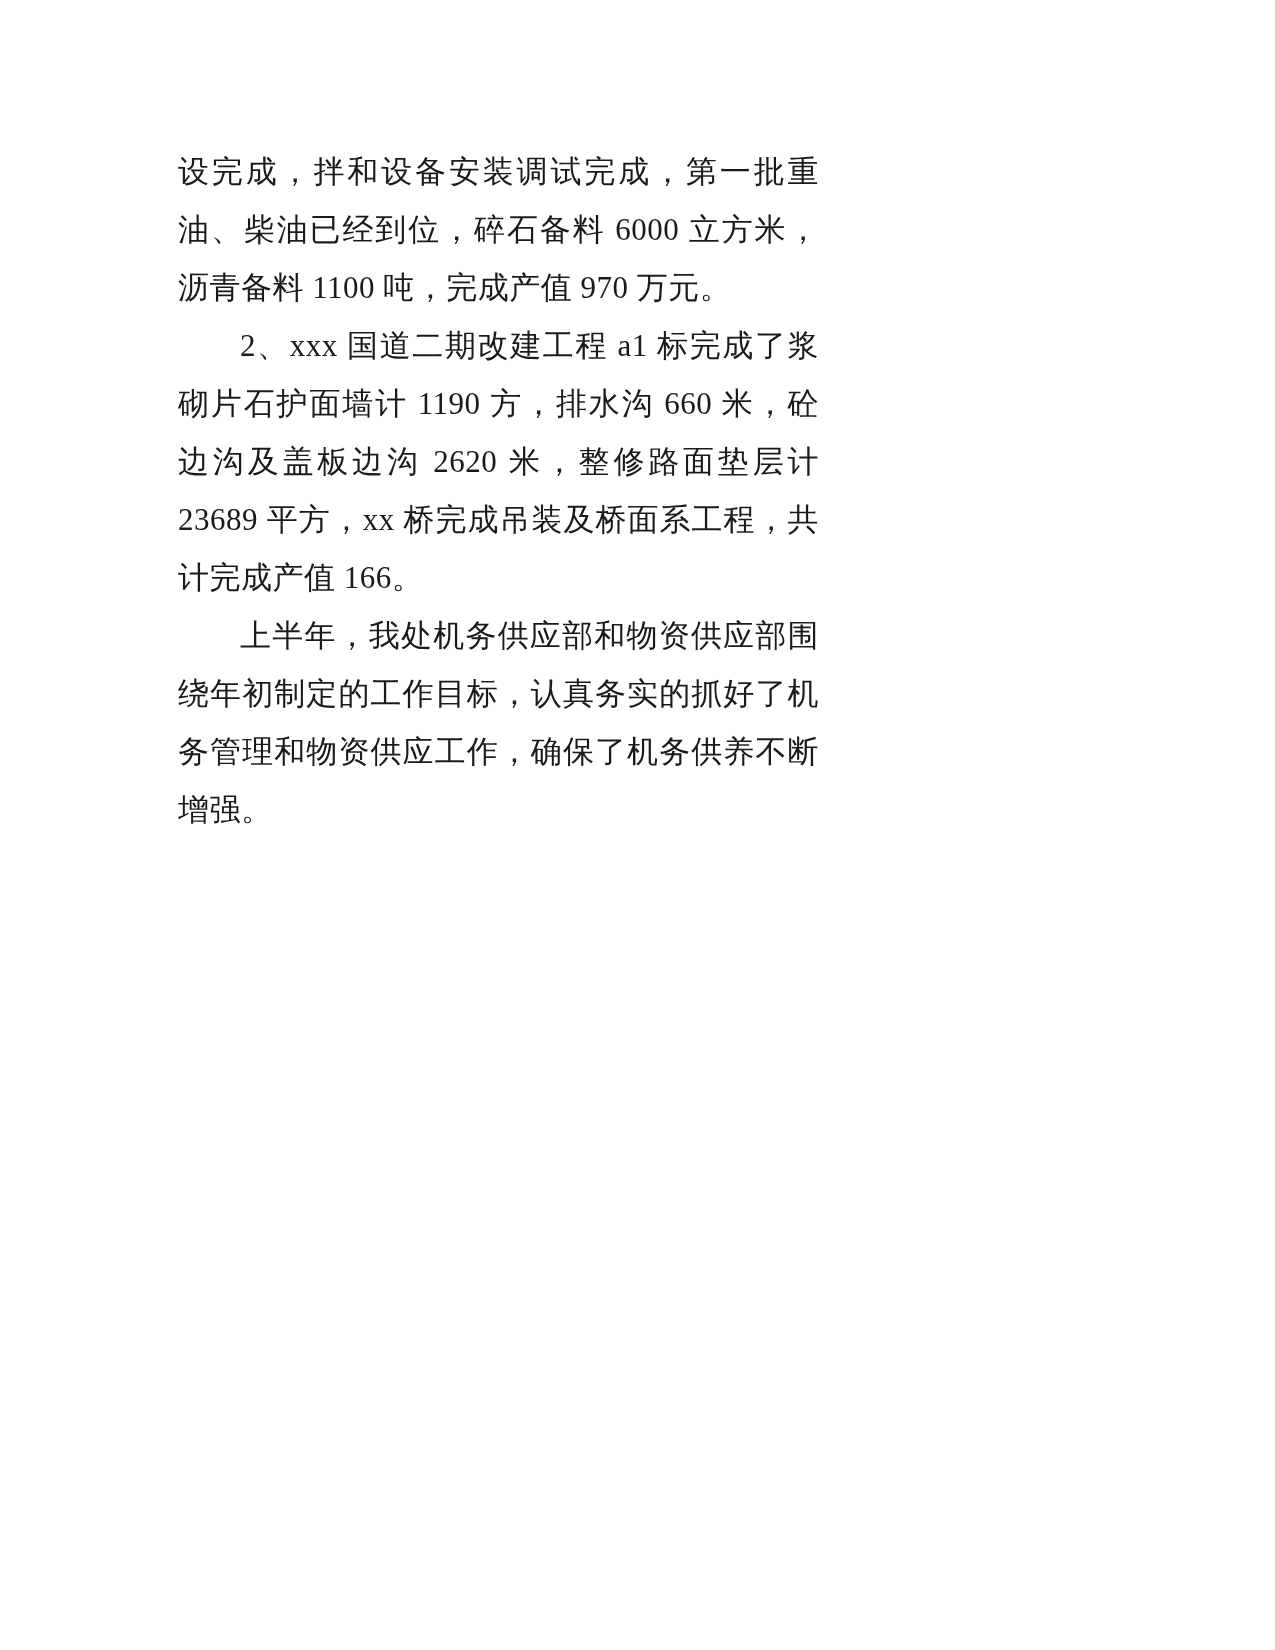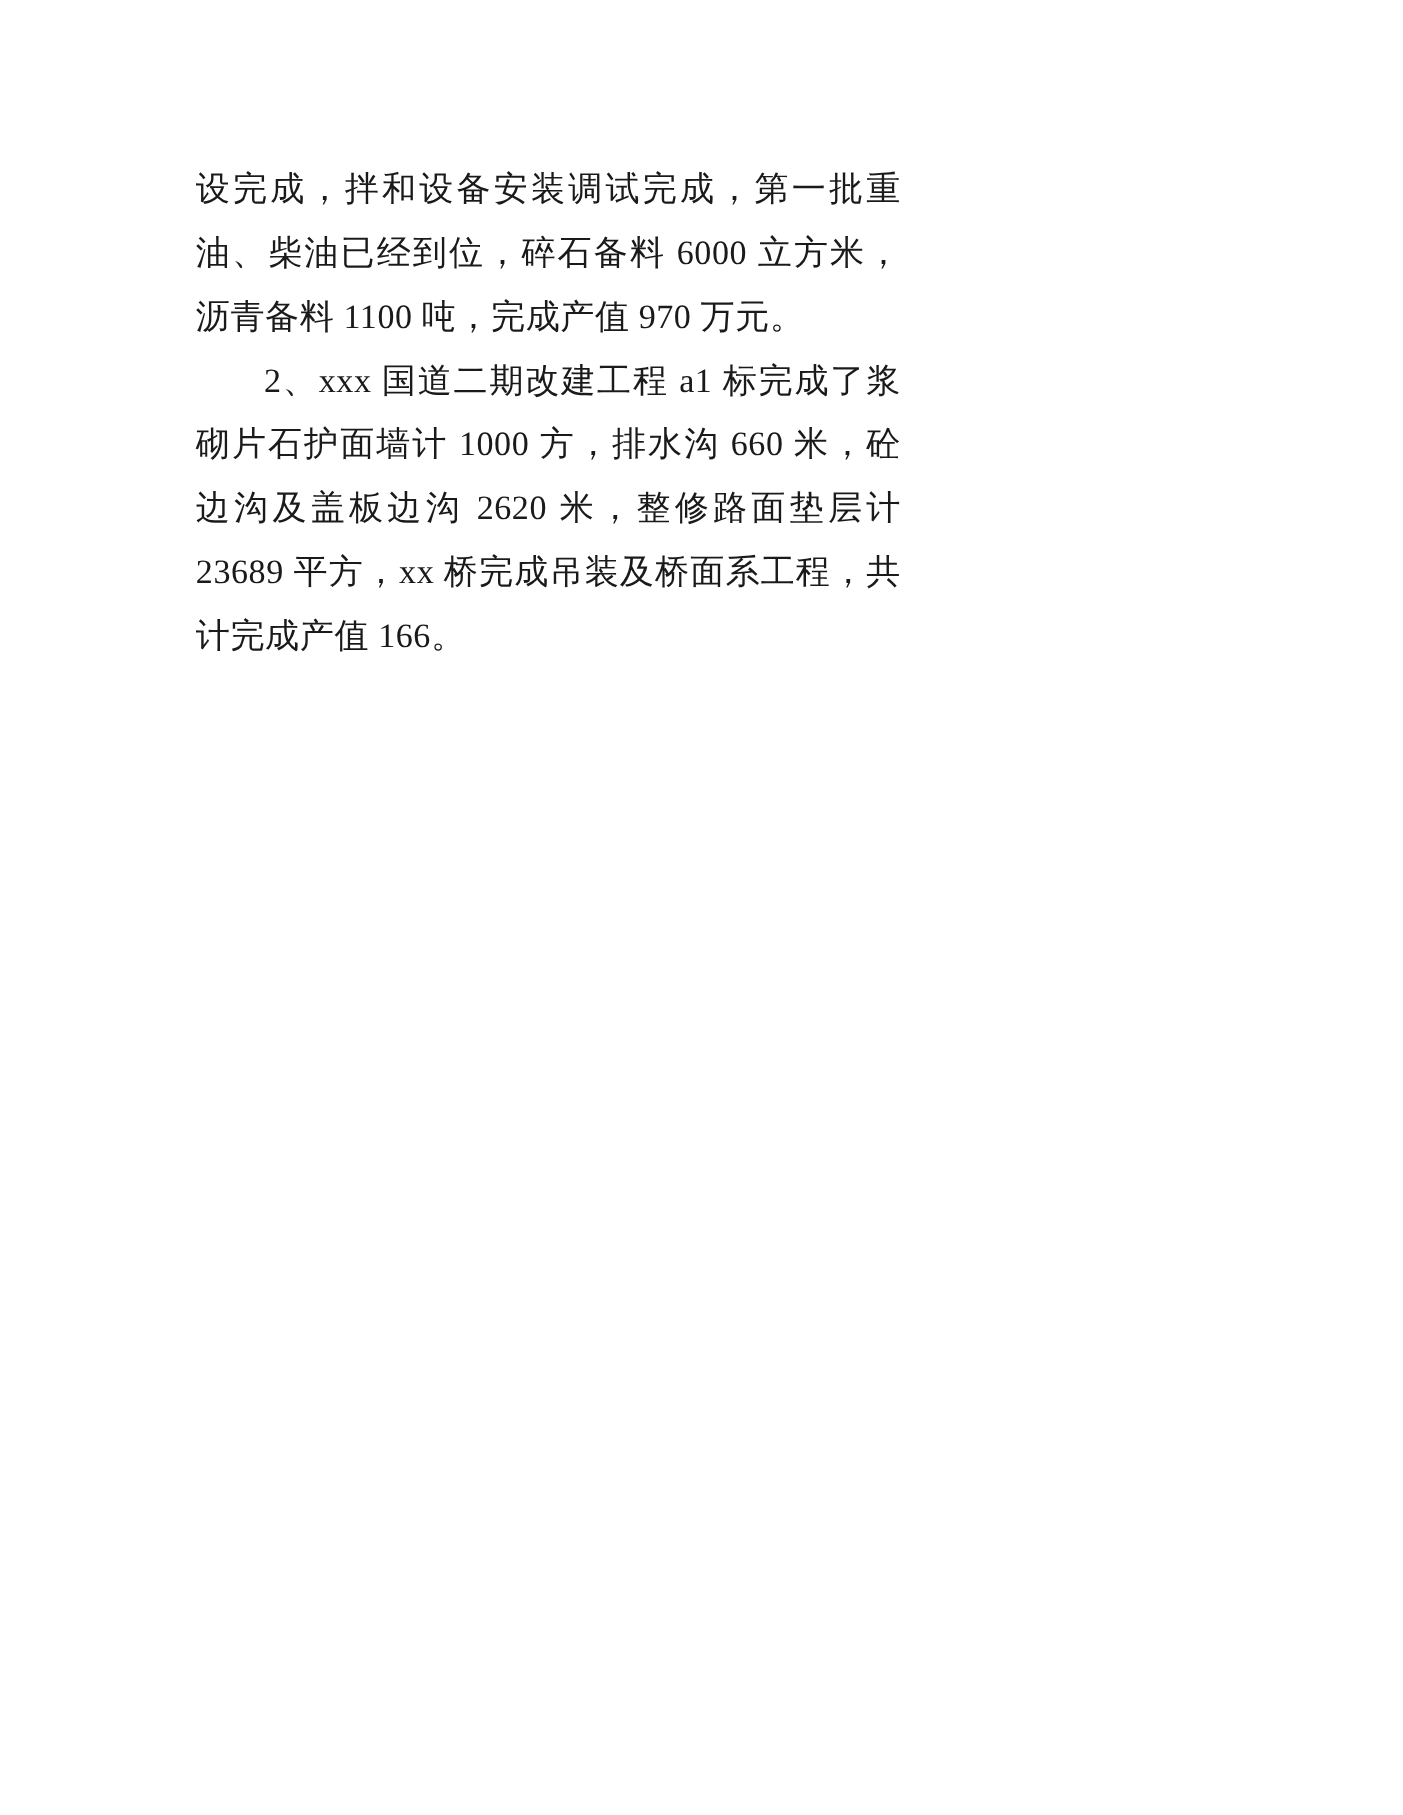--- a/index.html
+++ b/index.html
@@ -32,14 +32,15 @@
   }
   .para.flush {
     text-indent: 0;
   }
 </style>
 </head>
 <body>
 
 <div class="page">
   <p class="para flush">设完成，拌和设备安装调试完成，第一批重油、柴油已经到位，碎石备料 6000 立方米，沥青备料 1100 吨，完成产值 970 万元。</p>
-  <p class="para">2、xxx 国道二期改建工程 a1 标完成了浆砌片石护面墙计 1000 方，排水沟 660 米，砼边沟及盖板边沟 2620 米，整修路面垫层计 23689 平方，xx 桥完成吊装及桥面系工程，共计完成产值 166。</p>
+  <p class="para">2、xxx 国道二期改建工程 a1 标完成了浆砌片石护面墙计 1190 方，排水沟 660 米，砼边沟及盖板边沟 2620 米，整修路面垫层计 23689 平方，xx 桥完成吊装及桥面系工程，共计完成产值 166。</p>
+  <p class="para">上半年，我处机务供应部和物资供应部围绕年初制定的工作目标，认真务实的抓好了机务管理和物资供应工作，确保了机务供养不断增强。</p>
 </div>
 
 </body></html>

